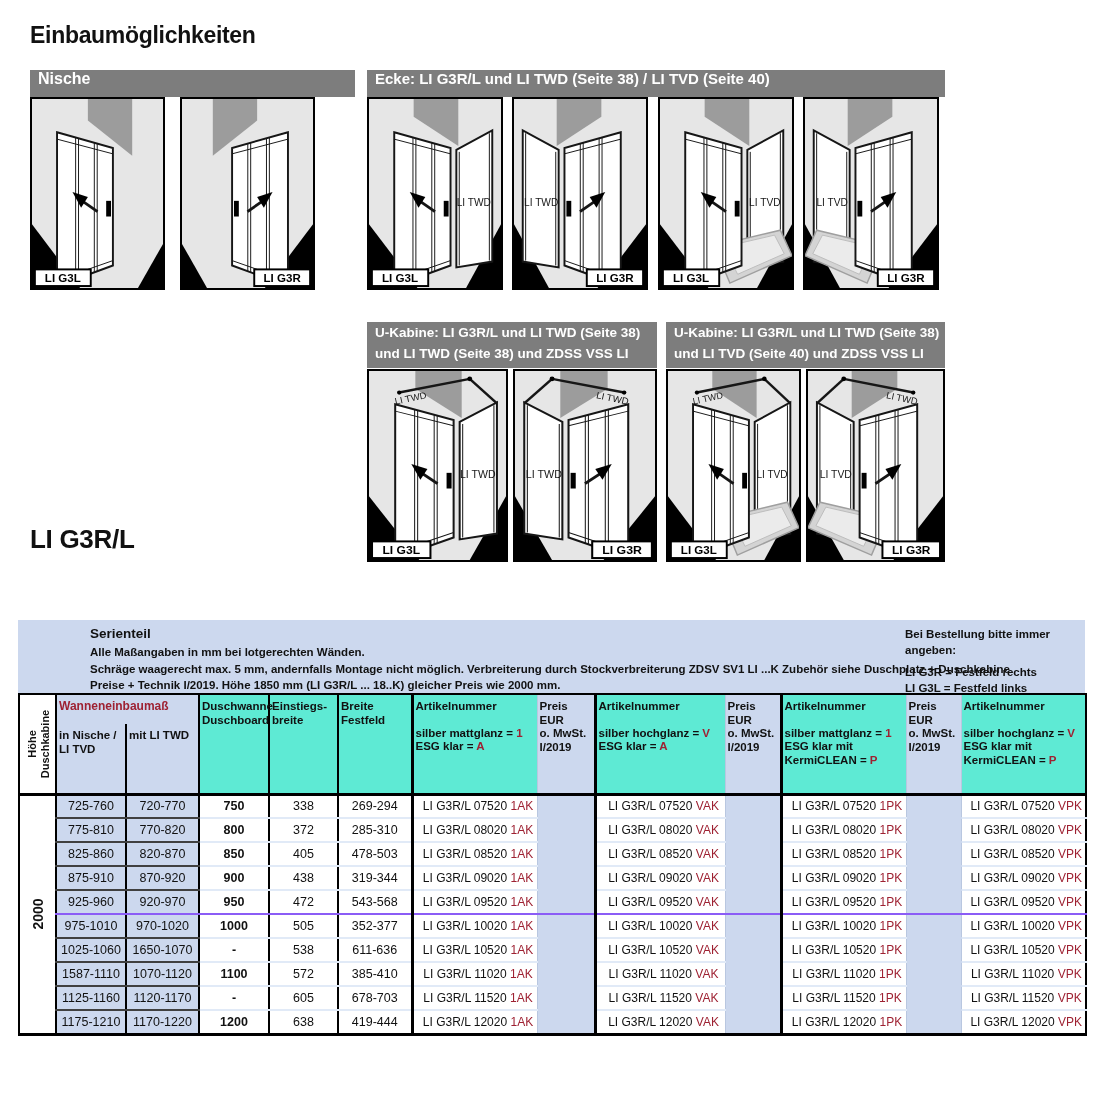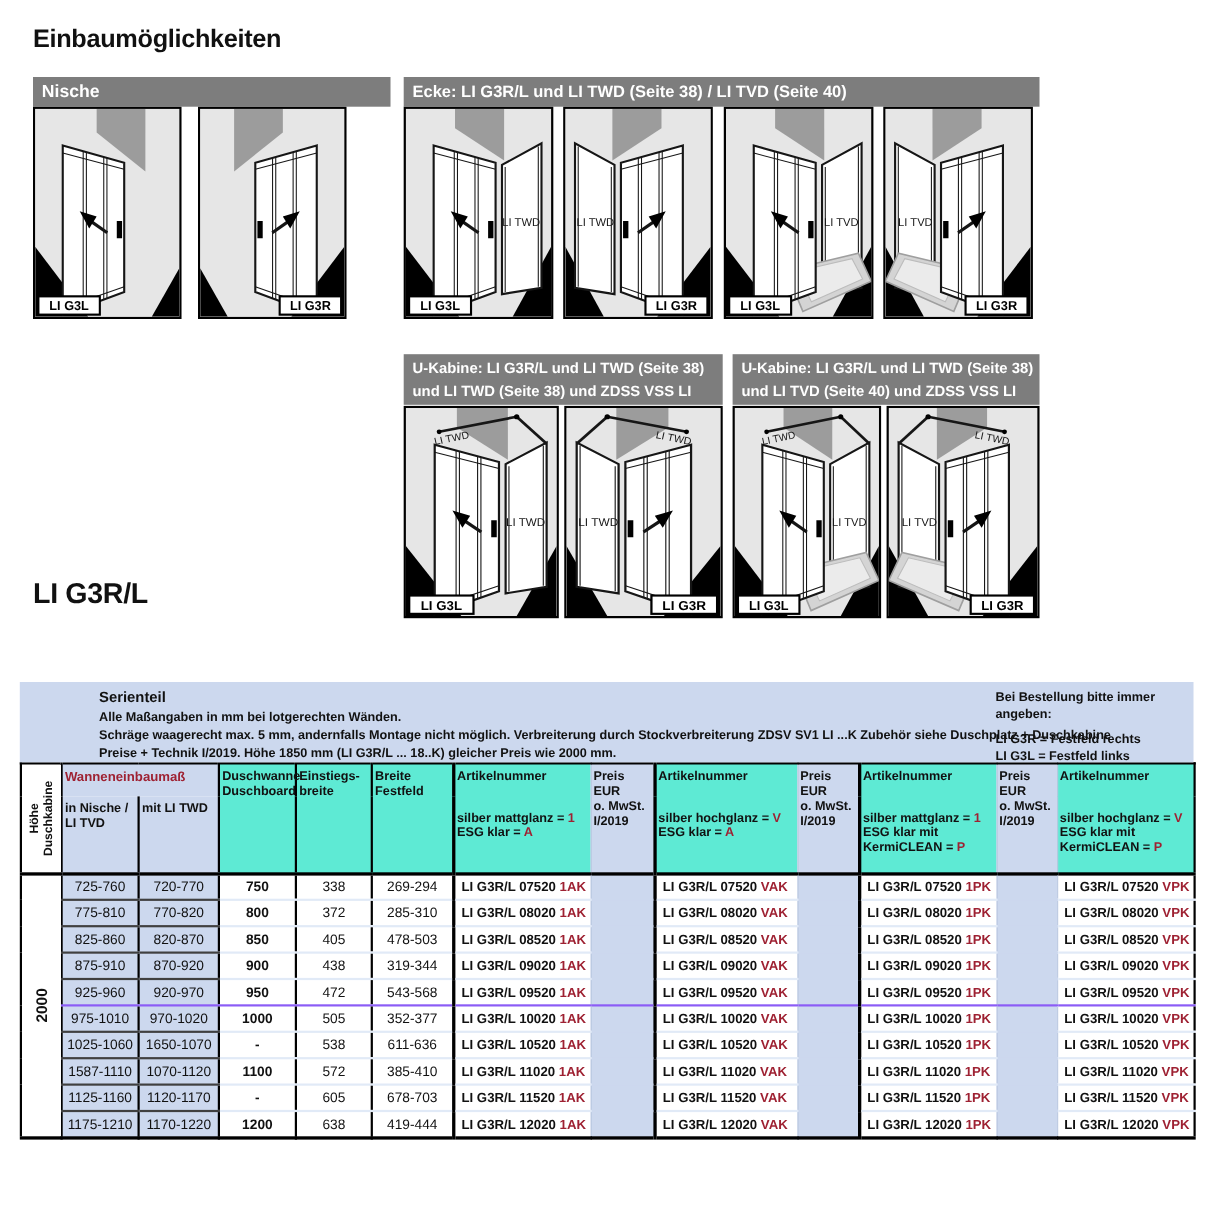--- a/index.html
+++ b/index.html
@@ -1,21 +1,21 @@
 <!DOCTYPE html>
 <html><head>
 <meta charset="utf-8">
 <style>
   html,body{margin:0;padding:0;background:#fff}
   #page{position:relative;width:1098px;height:1098px;background:#fff;overflow:hidden;
         font-family:"Liberation Sans",sans-serif;color:#111}
   .abs{position:absolute}
   .page-title{font-size:23px;font-weight:bold;letter-spacing:-0.3px}
   .product-heading{font-size:26px;font-weight:bold;letter-spacing:-0.3px}
-  .bar{background:#7d7d7d;color:#fff;font-weight:bold;display:flex;flex-direction:column;justify-content:center;box-sizing:border-box}
+  .bar{background:#7d7d7d;color:#fff;font-weight:bold;display:flex;flex-direction:column;box-sizing:border-box}
   .bar-line{padding-left:8px;white-space:nowrap}
   .fs16{font-size:16px}
   .fs15{font-size:15px}
   .fs135{font-size:13.5px;line-height:21px}
   .diagram{border:2px solid #000;box-sizing:border-box;background:#e6e6e6}
 
   .tablewrap{left:18px;top:620px;width:1067px}
   .info-band{position:relative;background:#ccd8ee;height:73px}
   .info-left{position:absolute;left:72px;top:6px;font-weight:bold}
   .info-heading{font-size:13.5px;margin-bottom:3px}
@@ -25,34 +25,34 @@
 
   table{border-collapse:collapse;table-layout:fixed;width:1067px;background:#fff;
         border:2px solid #000;border-bottom-width:3px}
   th,td{box-sizing:border-box;padding:0;font-family:"Liberation Sans",sans-serif}
   thead th{font-size:11.5px;font-weight:bold;text-align:left;vertical-align:top;background:#5eead4}
   .blue{background:#ccd8ee}
   .pad{padding:5px 2px}
   .pad div{line-height:13.5px}
   .red{color:#9e2132}
   .group-title{color:#9e2132;font-size:12px}
-  .art-label{margin-bottom:24px}
+  .art-label{margin-bottom:13px}
   .bl2{border-left:2px solid #000}
   .bl3{border-left:3px solid #000}
   .blx{border-left:1px solid #b9c7e0}
   th.hoehe,td.hoehe-cell{position:relative;background:#fff}
   .vert{position:absolute;left:50%;top:50%;transform:translate(-50%,-50%) rotate(-90deg);
         text-align:center;white-space:nowrap;font-weight:bold}
   .vert.small{font-size:11px;line-height:12.5px}
   .vert.big{font-size:14px}
   tbody td{font-size:12.5px;height:24px;text-align:center;border-bottom:2px solid #e1eaf7;color:#111}
   tbody td.blue{border-bottom:2px solid #404040}
   tbody td.preis{border-bottom:2px solid #ccd8ee}
   tbody td.boldv{font-weight:bold}
-  tbody td.art{text-align:left;padding-left:6px;font-weight:bold;font-size:12px;white-space:nowrap}
+  tbody td.art{text-align:center;padding-left:6px;font-weight:normal;font-size:12px;white-space:nowrap}
   tbody tr.group-sep td{border-bottom:2px solid #8b5cf6}
   tbody tr:first-child td{border-top:3px solid #000}
   tbody tr:last-child td{border-bottom:none}
 </style>
 </head>
 <body>
 
 <div id="page">
 
   <div class="abs page-title" style="left:30px;top:22px">Einbaumöglichkeiten</div>

